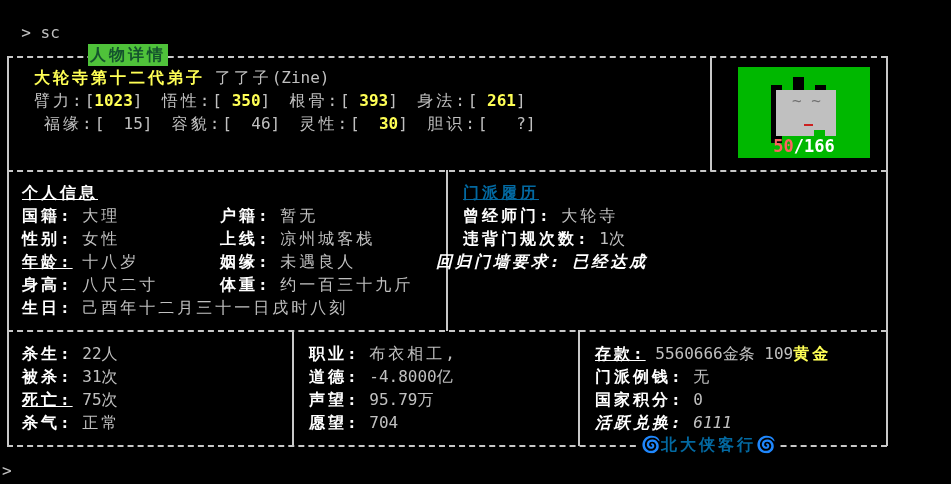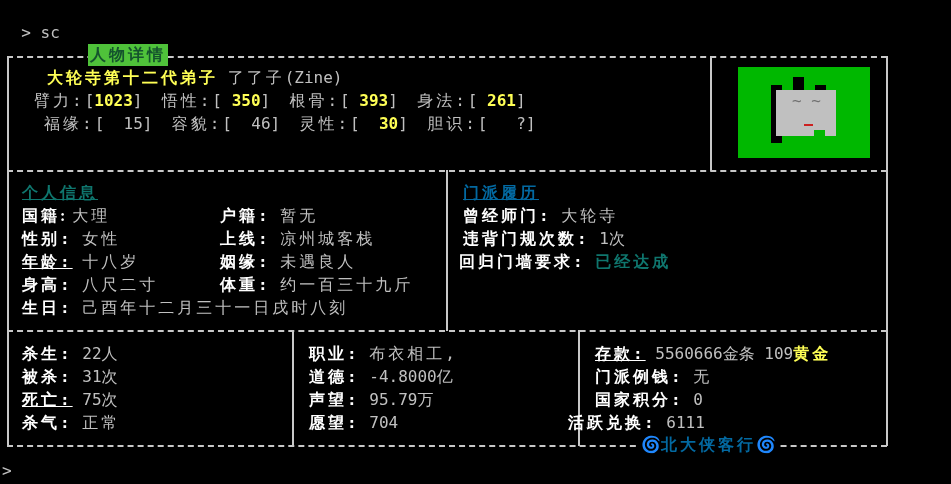--- a/index.html
+++ b/index.html
@@ -4,21 +4,21 @@
 <style>
   html, body { margin:0; padding:0; background:#000; }
   body { width:951px; height:484px; position:relative; overflow:hidden;
          font-family:"DejaVu Sans Mono", "Liberation Mono", monospace; font-size:16px; color:#c0c0c0; }
   .abs { position:absolute; white-space:pre; line-height:22px; }
   .cmd { color:#c0c0c0; }
   .lbl { color:#ffffff; font-weight:bold; letter-spacing:3px; }
   .val { color:#c0c0c0; letter-spacing:3px; }
   .num { color:#c0c0c0; }
   .yel { color:#ffff55; font-weight:bold; }
-  .grn { color:#0f766e; font-weight:bold; letter-spacing:3px;margin-top:27px; }
+  .grn { color:#ffffff; font-weight:bold; letter-spacing:3px;margin-top:27px; }
   .cyn { color:#0369a1; font-weight:bold; letter-spacing:3px; }
   .ul { text-decoration:underline; }
   .hline { position:absolute; height:0; border-top:2px dashed #c8c8c8; }
   .vline { position:absolute; width:0; border-left:2px solid #c8c8c8; }
   .title-badge { position:absolute; background:#4fc23a; color:#14532d; font-weight:bold;
                  letter-spacing:3px; padding:0 2px; line-height:22px; }
   .portrait { position:absolute; left:738px; top:67px; width:132px; height:91px; background:#00b800; }
   .face { position:absolute; left:38px; top:23px; width:60px; height:46px; background:#c0c0c0; }
   .hair { position:absolute; background:#000; }
   .hp { position:absolute; left:0; top:69px; width:132px; text-align:center; font-weight:bold; color:#fff; font-size:17px; }
@@ -38,65 +38,66 @@
 <div class="hline" style="left:7px;top:170px;width:880px;"></div>
 <div class="vline" style="left:710px;top:56px;height:115px;"></div>
 <div class="vline" style="left:446px;top:170px;height:161px;"></div>
 <div class="hline" style="left:7px;top:330px;width:880px;"></div>
 <div class="vline" style="left:292px;top:330px;height:116px;"></div>
 <div class="vline" style="left:578px;top:330px;height:116px;"></div>
 <div class="hline" style="left:7px;top:445px;width:880px;"></div>
 
 <div class="title-badge" style="left:88px;top:44px;">人物详情</div>
 
-<div class="abs" style="left:34px;top:67px;margin-left:13px;"><span class="yel" style="letter-spacing:3px;">大轮寺第十二代弟子</span> <span class="val">了了子</span><span class="num">(Zine)</span></div>
+<div class="abs" style="left:34px;top:67px;"><span class="yel" style="letter-spacing:3px;">大轮寺第十二代弟子</span> <span class="val">了了子</span><span class="num">(Zine)</span></div>
 
 <div class="abs" style="left:34px;top:90px;"><span class="val">臂力:</span>[<span class="yel">1023</span>]  <span class="val">悟性:</span>[ <span class="yel">350</span>]  <span class="val">根骨:</span>[ <span class="yel">393</span>]  <span class="val">身法:</span>[ <span class="yel">261</span>]</div>
 
 <div class="abs" style="left:34px;top:113px;margin-left:10px;"><span class="val">福缘:</span>[  <span class="num">15</span>]  <span class="val">容貌:</span>[  <span class="num">46</span>]  <span class="val">灵性:</span>[  <span class="yel">30</span>]  <span class="val">胆识:</span>[   <span class="num">?</span>]</div>
 
 <div class="portrait">
   <div class="hair" style="left:33px;top:18px;width:11px;height:58px;"></div>
   <div class="hair" style="left:55px;top:10px;width:11px;height:14px;"></div>
   <div class="hair" style="left:77px;top:18px;width:11px;height:6px;"></div>
   <div class="face">
     <div style="position:absolute;left:16px;top:2px;color:#707070;font-size:16px;line-height:18px;">~ ~</div>
     <div style="position:absolute;left:28px;top:34px;width:9px;height:2px;background:#cc2020;"></div>
     <div style="position:absolute;left:38px;top:40px;width:11px;height:6px;background:#00b800;"></div>
   </div>
+  <div class="hp"><span class="cur">50</span><span>/166</span></div>
 </div>
 
 <div class="abs cmd" style="left:22px;top:182px;"><span class="grn ul">个人信息</span></div>
 
-<div class="abs" style="left:22px;top:205px;font-family:Liberation Serif, serif;"><span class="lbl">国籍:</span> <span class="val">大理</span></div>
+<div class="abs" style="left:22px;top:205px;"><span class="lbl">国籍:</span> <span class="val">大理</span></div>
 <div class="abs" style="left:22px;top:228px;"><span class="lbl">性别:</span> <span class="val">女性</span></div>
 <div class="abs" style="left:22px;top:251px;"><span class="lbl ul">年龄:</span> <span class="val">十八岁</span></div>
 <div class="abs" style="left:22px;top:274px;"><span class="lbl">身高:</span> <span class="val">八尺二寸</span></div>
 <div class="abs" style="left:22px;top:297px;"><span class="lbl">生日:</span> <span class="val">己酉年十二月三十一日戌时八刻</span></div>
 
 <div class="abs" style="left:220px;top:205px;"><span class="lbl">户籍:</span> <span class="val">暂无</span></div>
 <div class="abs" style="left:220px;top:228px;"><span class="lbl">上线:</span> <span class="val">凉州城客栈</span></div>
 <div class="abs" style="left:220px;top:251px;"><span class="lbl">姻缘:</span> <span class="val">未遇良人</span></div>
 <div class="abs" style="left:220px;top:274px;"><span class="lbl">体重:</span> <span class="val">约一百三十九斤</span></div>
 
 <div class="abs" style="left:463px;top:182px;"><span class="cyn ul">门派履历</span></div>
 <div class="abs" style="left:463px;top:205px;"><span class="lbl">曾经师门:</span> <span class="val">大轮寺</span></div>
 <div class="abs" style="left:463px;top:228px;"><span class="lbl">违背门规次数:</span> <span class="num">1次</span></div>
-<div class="abs" style="left:459px;top:251px;"><span class="lbl">回归门墙要求:</span> <span class="grn">已经达成</span></div>
+<div class="abs" style="left:436px;top:251px;font-style:italic;"><span class="lbl">回归门墙要求:</span> <span class="grn">已经达成</span></div>
 
 <div class="abs" style="left:22px;top:343px;"><span class="lbl">杀生:</span> <span class="num">22人</span></div>
 <div class="abs" style="left:22px;top:366px;"><span class="lbl">被杀:</span> <span class="num">31次</span></div>
 <div class="abs" style="left:22px;top:389px;"><span class="lbl ul">死亡:</span> <span class="num">75次</span></div>
 <div class="abs" style="left:22px;top:412px;"><span class="lbl">杀气:</span> <span class="val">正常</span></div>
 
 <div class="abs" style="left:309px;top:343px;"><span class="lbl">职业:</span> <span class="val">布衣相工,</span></div>
 <div class="abs" style="left:309px;top:366px;"><span class="lbl">道德:</span> <span class="num">-4.8000亿</span></div>
 <div class="abs" style="left:309px;top:389px;"><span class="lbl">声望:</span> <span class="num">95.79万</span></div>
 <div class="abs" style="left:309px;top:412px;"><span class="lbl">愿望:</span> <span class="num">704</span></div>
 
 <div class="abs" style="left:595px;top:343px;"><span class="lbl ul">存款:</span> <span class="num">5560666金条 109</span><span class="yel" style="letter-spacing:3px;">黄金</span></div>
 <div class="abs" style="left:595px;top:366px;"><span class="lbl">门派例钱:</span> <span class="val">无</span></div>
 <div class="abs" style="left:595px;top:389px;"><span class="lbl">国家积分:</span> <span class="num">0</span></div>
-<div class="abs" style="left:568px;top:412px;"><span class="lbl">活跃兑换:</span> <span class="num">6111</span></div>
+<div class="abs" style="left:595px;top:412px;font-style:italic;"><span class="lbl">活跃兑换:</span> <span class="num">6111</span></div>
 
 <div class="abs" style="left:639px;top:434px;background:#000;padding:0 2px;"><span class="spiral">🌀</span><span class="cyn">北大侠客行</span><span class="spiral">🌀</span></div>
 
 <div class="abs cmd" style="left:2px;top:460px;"><span>&gt;</span></div>
 
 </body></html>

